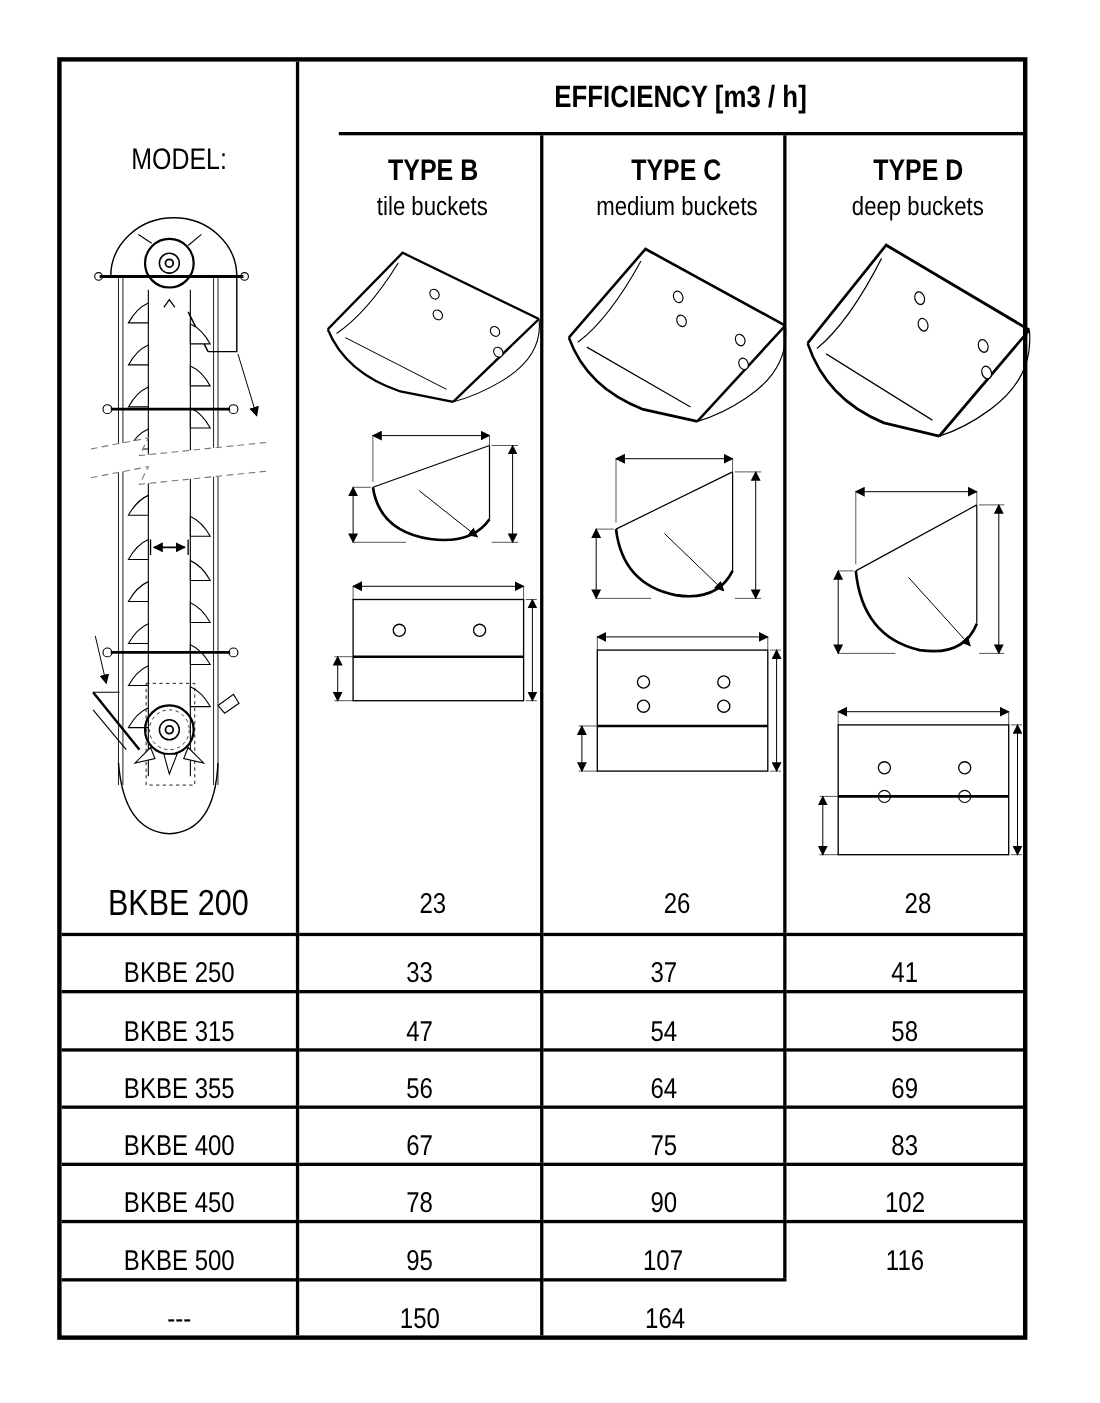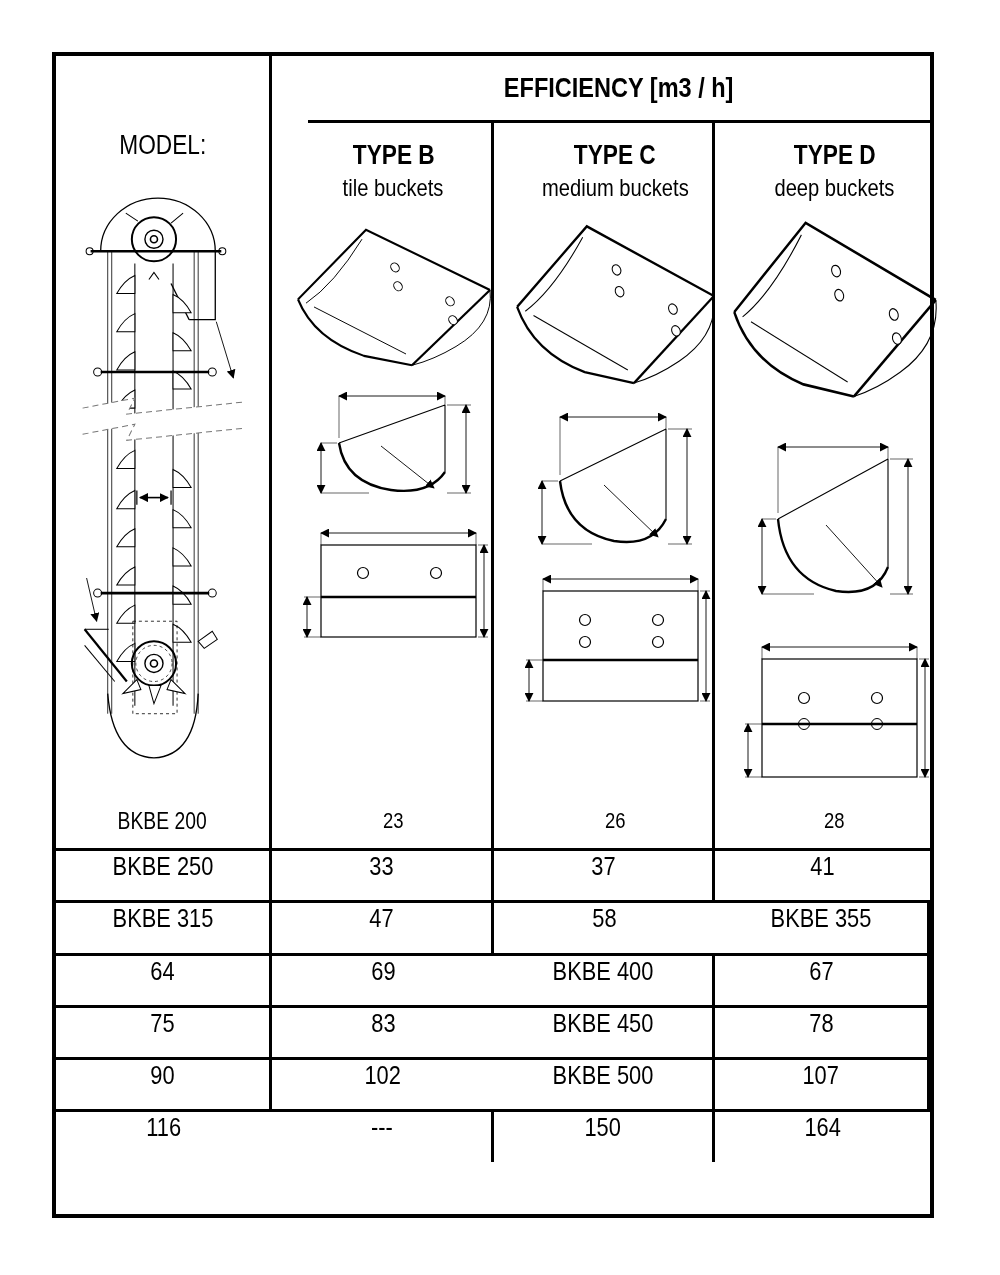--- a/index.html
+++ b/index.html
@@ -7,29 +7,29 @@
   .page{position:relative;width:1000px;height:1275px;background:#fff;overflow:hidden;}
   .table{position:absolute;left:52px;top:52px;width:882px;height:1166px;border:4px solid #000;
          box-sizing:border-box;display:grid;background:#fff;
          grid-template-columns:216px 222px 221px 215px;
          grid-template-rows:67px 725px repeat(7,1fr);}
   .cell{box-sizing:border-box;min-width:0;min-height:0;}
   .c-model{grid-column:1;grid-row:1/3;border-right:3px solid #000;display:flex;flex-direction:column;align-items:center;}
   .c-eff{grid-column:2/5;grid-row:1;border-bottom:3px solid #000;display:flex;align-items:center;justify-content:center;margin-left:36px;}
   .c-type{grid-row:2;display:flex;flex-direction:column;align-items:center;padding-left:24px;}
   .br{border-right:3px solid #000;}
-  .dcell{border-top:3px solid #000;display:flex;align-items:flex-start;justify-content:center;}
+  .dcell{border-top:3px solid #000;display:flex;align-items:flex-end;justify-content:center;}
   .cond{display:inline-block;transform:scaleX(0.84);transform-origin:center;white-space:nowrap;}
   .h1{font-weight:bold;font-size:28px;letter-spacing:0px;}
   .t-title{font-weight:bold;font-size:27px;margin-top:16px;line-height:32px;}
   .t-sub{font-size:24px;margin-top:3px;line-height:28px;}
-  .t-val{font-size:22px;margin-top:auto;margin-bottom:12px;line-height:30px;}
+  .t-val{font-size:26px;margin-top:auto;margin-bottom:12px;line-height:30px;}
   .val{font-size:26px;}
   .model-title{font-weight:normal;font-size:27px;margin-top:74px;}
-  .model-name{font-size:23px;margin-top:auto;margin-bottom:12px;line-height:30px;}
+  .model-name{font-size:33px;margin-top:auto;margin-bottom:12px;line-height:30px;}
   svg{display:block;}
   .m28{margin-top:28px;}.m24{margin-top:24px;}.m20{margin-top:20px;}
   .m16{margin-top:16px;}.m10{margin-top:10px;}.m2{margin-top:2px;}
   .elev{margin-top:30px;}
 </style>
 </head>
 <body>
 
 <svg width="0" height="0" style="position:absolute" aria-hidden="true">
   <defs>
@@ -292,28 +292,34 @@
     <div class="cell dcell">
         <span class="cond val">41</span>
       </div>
 
     <div class="cell dcell br">
         <span class="cond val">BKBE 315</span>
       </div>
     <div class="cell dcell br">
         <span class="cond val">47</span>
       </div>
+    <div class="cell dcell br">
+        <span class="cond val">54</span>
+      </div>
     <div class="cell dcell">
         <span class="cond val">58</span>
       </div>
 
     <div class="cell dcell br">
         <span class="cond val">BKBE 355</span>
       </div>
     <div class="cell dcell br">
+        <span class="cond val">56</span>
+      </div>
+    <div class="cell dcell br">
         <span class="cond val">64</span>
       </div>
     <div class="cell dcell">
         <span class="cond val">69</span>
       </div>
 
     <div class="cell dcell br">
         <span class="cond val">BKBE 400</span>
       </div>
     <div class="cell dcell br">
@@ -334,20 +340,23 @@
       </div>
     <div class="cell dcell br">
         <span class="cond val">90</span>
       </div>
     <div class="cell dcell">
         <span class="cond val">102</span>
       </div>
 
     <div class="cell dcell br">
         <span class="cond val">BKBE 500</span>
+      </div>
+    <div class="cell dcell br">
+        <span class="cond val">95</span>
       </div>
     <div class="cell dcell br">
         <span class="cond val">107</span>
       </div>
     <div class="cell dcell">
         <span class="cond val">116</span>
       </div>
 
     <div class="cell dcell br">
         <span class="cond val">---</span>

